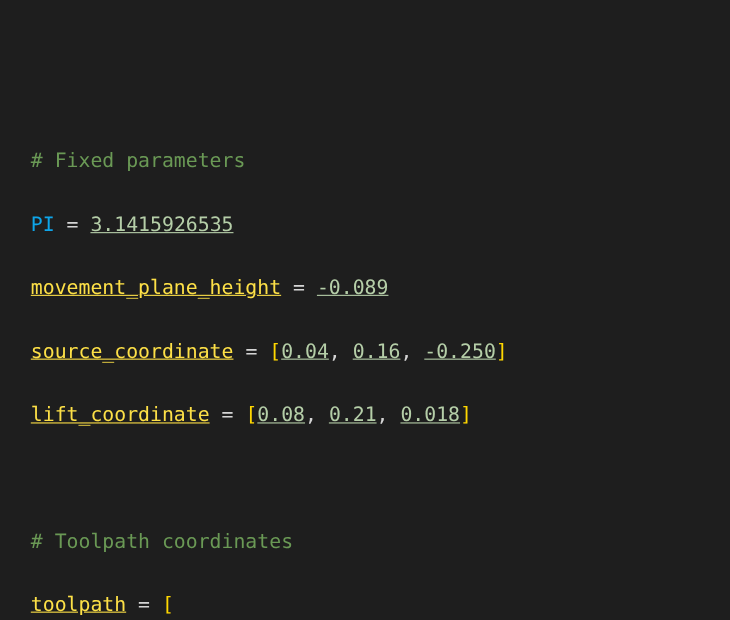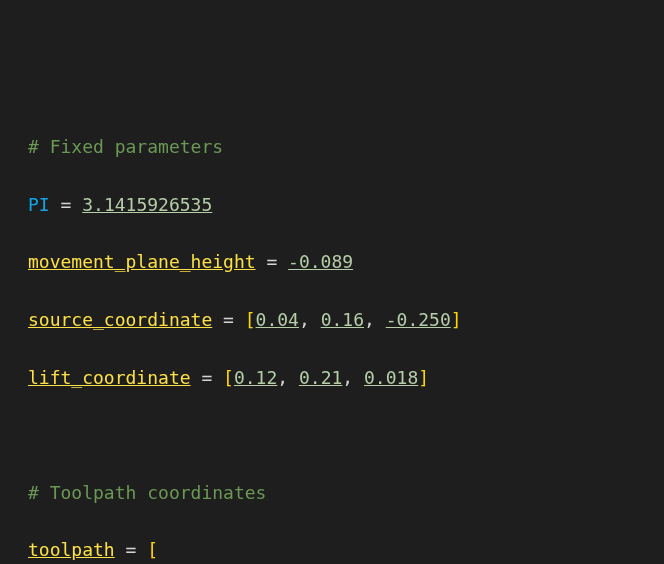--- a/index.html
+++ b/index.html
@@ -25,20 +25,20 @@
 </style>
 </head>
 <body>
 
 
 
 <span class="line"><span class="cm"># Fixed parameters</span></span>
 <span class="line"><span class="const">PI</span> <span class="op">=</span> <span class="num">3.1415926535</span></span>
 <span class="line"><span class="var">movement_plane_height</span> <span class="op">=</span> <span class="num">-0.089</span></span>
 <span class="line"><span class="var">source_coordinate</span> <span class="op">=</span> <span class="brk">[</span><span class="num">0.04</span><span class="plain">, </span><span class="num">0.16</span><span class="plain">, </span><span class="num">-0.250</span><span class="brk">]</span></span>
-<span class="line"><span class="var">lift_coordinate</span> <span class="op">=</span> <span class="brk">[</span><span class="num">0.12</span><span class="plain">, </span><span class="num">0.21</span><span class="plain">, </span><span class="num">0.018</span><span class="brk">]</span></span>
+<span class="line"><span class="var">lift_coordinate</span> <span class="op">=</span> <span class="brk">[</span><span class="num">0.08</span><span class="plain">, </span><span class="num">0.21</span><span class="plain">, </span><span class="num">0.018</span><span class="brk">]</span></span>
 <span class="line"> </span>
 <span class="line"><span class="cm"># Toolpath coordinates</span></span>
 <span class="line"><span class="var">toolpath</span> <span class="op">=</span> <span class="brk">[</span></span>
 
 
 
 
 
 </body></html>

